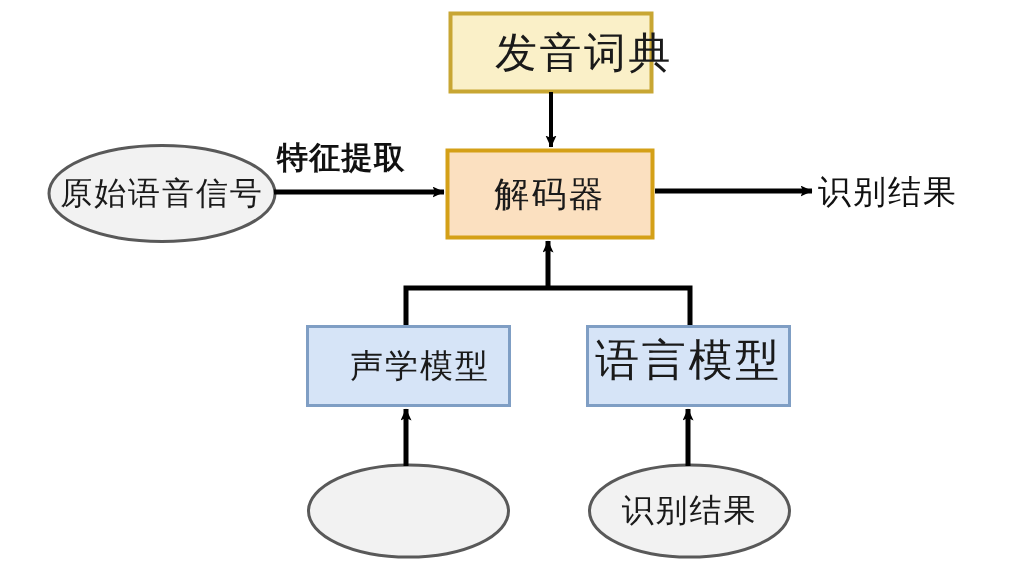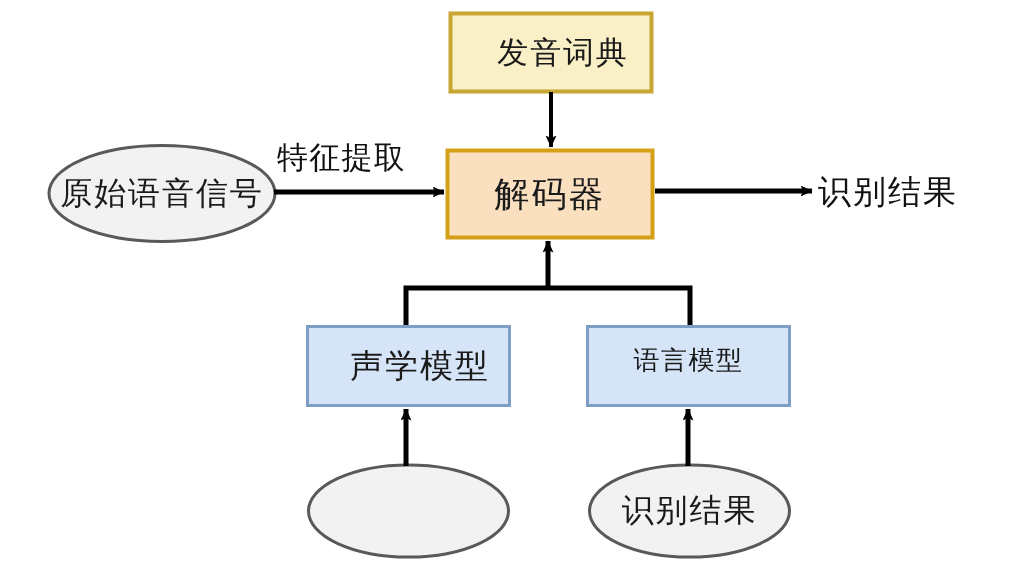--- a/index.html
+++ b/index.html
@@ -28,30 +28,30 @@
     position: absolute;
     display: flex;
     align-items: center;
     justify-content: center;
     text-align: center;
     color: #1a1a1a;
     letter-spacing: 0.06em;
     white-space: nowrap;
     pointer-events: none;
   }
-  .lbl-dict   { left: 450px; top: 13px;  width: 226px; height: 79px;  font-size: 31px; }
+  .lbl-dict   { left: 450px; top: 13px;  width: 226px; height: 79px;  font-size: 42px; padding-left: 21px; }
   .lbl-dec    { left: 447px; top: 150px; width: 206px; height: 88px;  font-size: 35px; }
   .lbl-raw    { left: 48px;  top: 145px; width: 228px; height: 97px;  font-size: 32px; }
   .lbl-am     { left: 307px; top: 326px; width: 226px; height: 80px;  font-size: 33px; }
-  .lbl-lm     { left: 587px; top: 326px; width: 203px; height: 68px;  font-size: 26px; }
+  .lbl-lm     { left: 587px; top: 326px; width: 203px; height: 68px;  font-size: 44px; }
   .lbl-sd     { left: 308px; top: 465px; width: 201px; height: 92px;  font-size: 32px; }
   .lbl-td     { left: 589px; top: 465px; width: 201px; height: 92px;  font-size: 32px; }
   .edge-label {
     position: absolute;
-    font-weight: normal;
+    font-weight: bold;
     color: #111111;
     white-space: nowrap;
     letter-spacing: 0.04em;
     pointer-events: none;
   }
   .lbl-feat   { left: 277px; top: 137px; font-size: 31px; }
   .lbl-result { left: 818px; top: 170px; font-size: 33px; font-weight: normal; letter-spacing: 0.06em; text-align: right; }
 </style>
 </head>
 <body>

